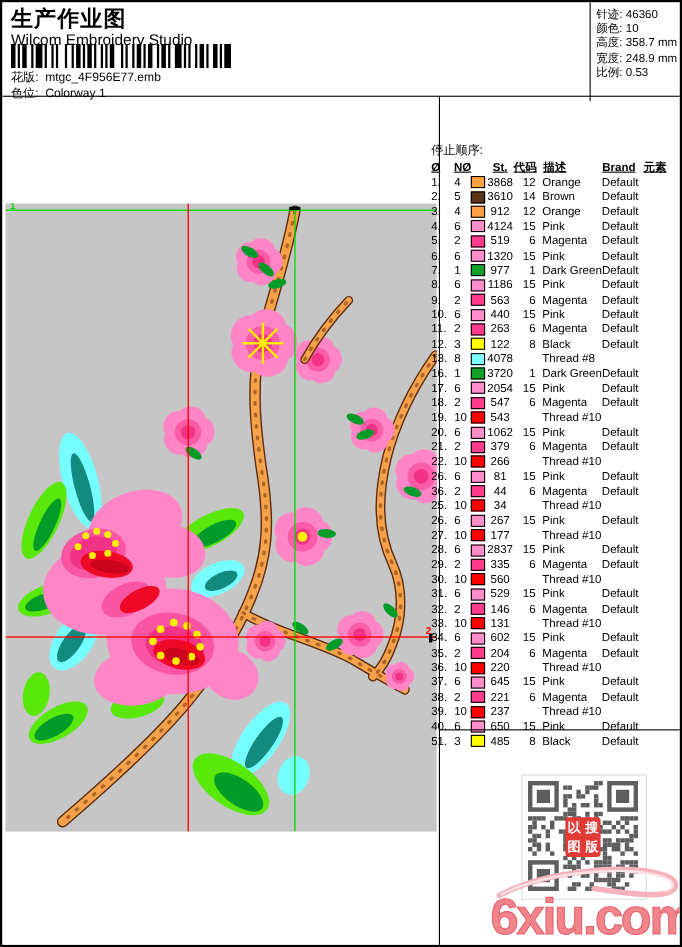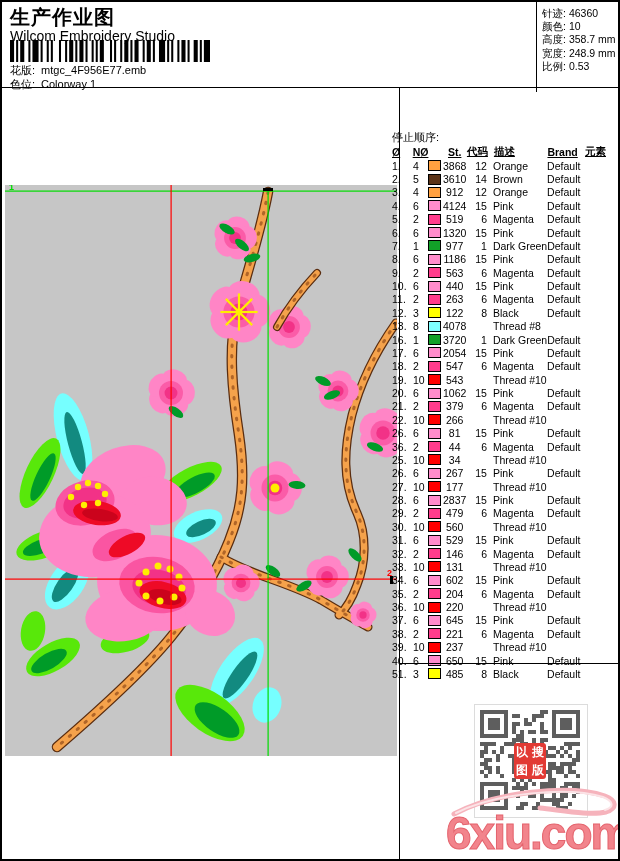--- a/index.html
+++ b/index.html
@@ -628,21 +628,21 @@
           <span class="c-desc">Pink</span>
           <span class="c-brand">Default</span>
           <span class="c-el"></span>
         </div>
         <div class="trow">
           <span class="c-seq">29.</span>
           <span class="c-n">2</span>
           <span class="c-sw">
             <span class="swatch" style="background: rgb(255, 60, 140);"></span>
           </span>
-          <span class="c-st">479</span>
+          <span class="c-st">335</span>
           <span class="c-code">6</span>
           <span class="c-desc">Magenta</span>
           <span class="c-brand">Default</span>
           <span class="c-el"></span>
         </div>
         <div class="trow">
           <span class="c-seq">30.</span>
           <span class="c-n">10</span>
           <span class="c-sw">
             <span class="swatch" style="background: rgb(255, 0, 0);"></span>

